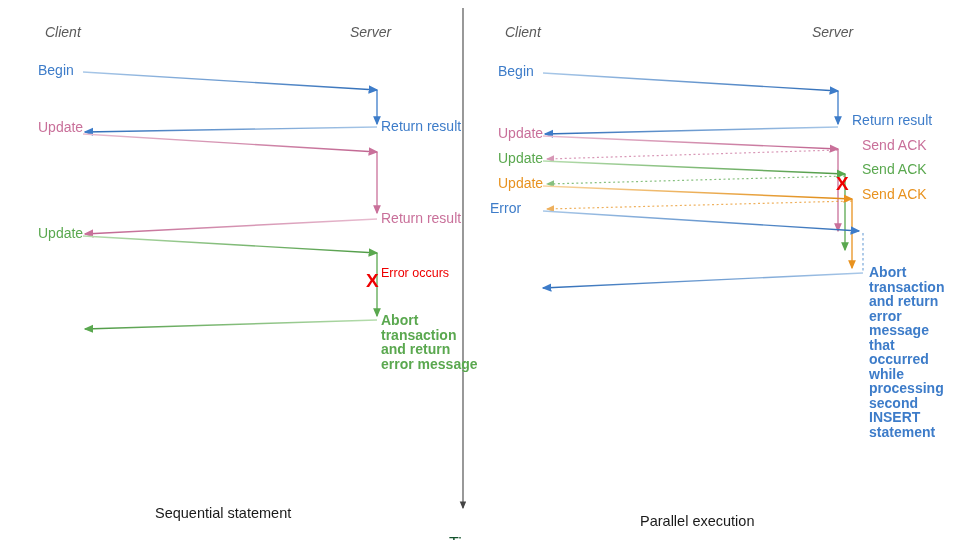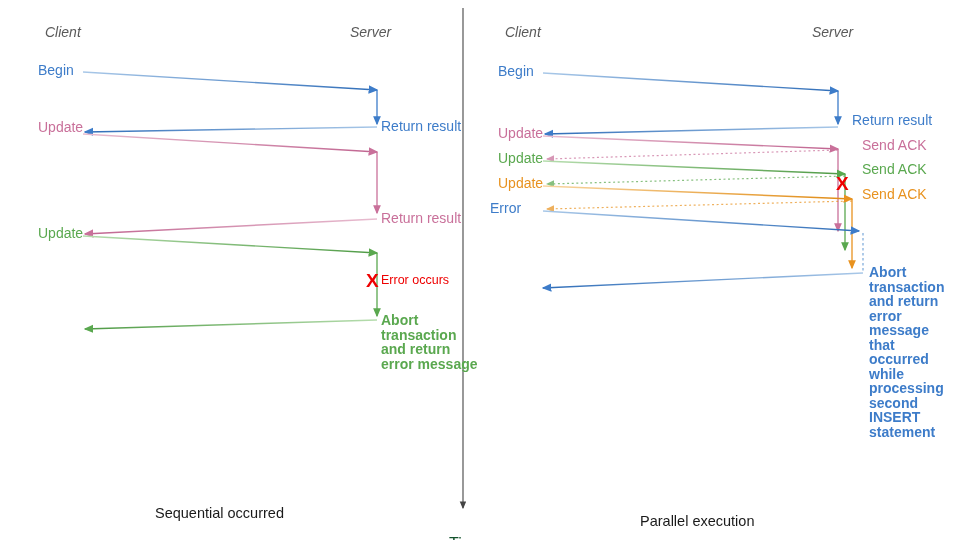--- a/index.html
+++ b/index.html
@@ -131,28 +131,28 @@
   <div class="lbl actor" style="left:45px;top:25px;">Client</div>
   <div class="lbl actor" style="left:350px;top:25px;">Server</div>
 
   <div class="lbl" style="left:38px;top:63px;color:#3d7cc9;">Begin</div>
   <div class="lbl" style="left:381px;top:119px;color:#3d7cc9;">Return result</div>
   <div class="lbl" style="left:38px;top:120px;color:#c9709a;">Update</div>
   <div class="lbl" style="left:381px;top:211px;color:#c9709a;">Return result</div>
   <div class="lbl" style="left:38px;top:226px;color:#5aa84f;">Update</div>
 
   <div class="xmark" style="left:366px;top:271px;">X</div>
-  <div class="lbl errlbl" style="left:381px;top:273px;">Error occurs</div>
+  <div class="lbl errlbl" style="left:381px;top:266px;">Error occurs</div>
 
   <div class="lbl lbl-multi" style="left:381px;top:313px;color:#5aa84f;">Abort
 transaction
 and return
 error message</div>
 
-  <div class="lbl caption" style="left:155px;top:506px;">Sequential occurred</div>
+  <div class="lbl caption" style="left:155px;top:506px;">Sequential statement</div>
 
   <div class="lbl actor" style="left:505px;top:25px;">Client</div>
   <div class="lbl actor" style="left:812px;top:25px;">Server</div>
 
   <div class="lbl" style="left:498px;top:64px;color:#3d7cc9;">Begin</div>
   <div class="lbl" style="left:852px;top:113px;color:#3d7cc9;">Return result</div>
 
   <div class="lbl" style="left:498px;top:126px;color:#c9709a;">Update</div>
   <div class="lbl" style="left:862px;top:138px;color:#c9709a;">Send ACK</div>
 

